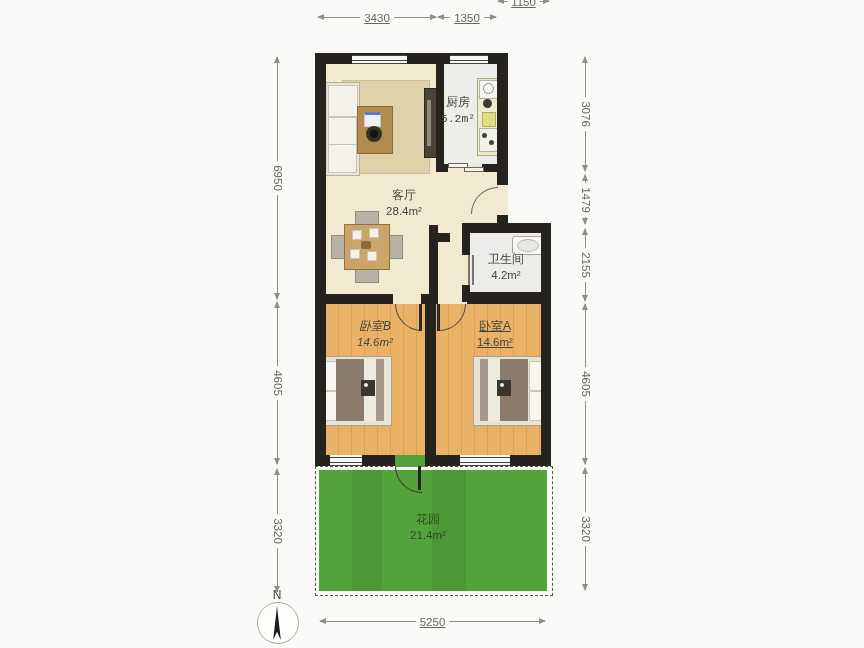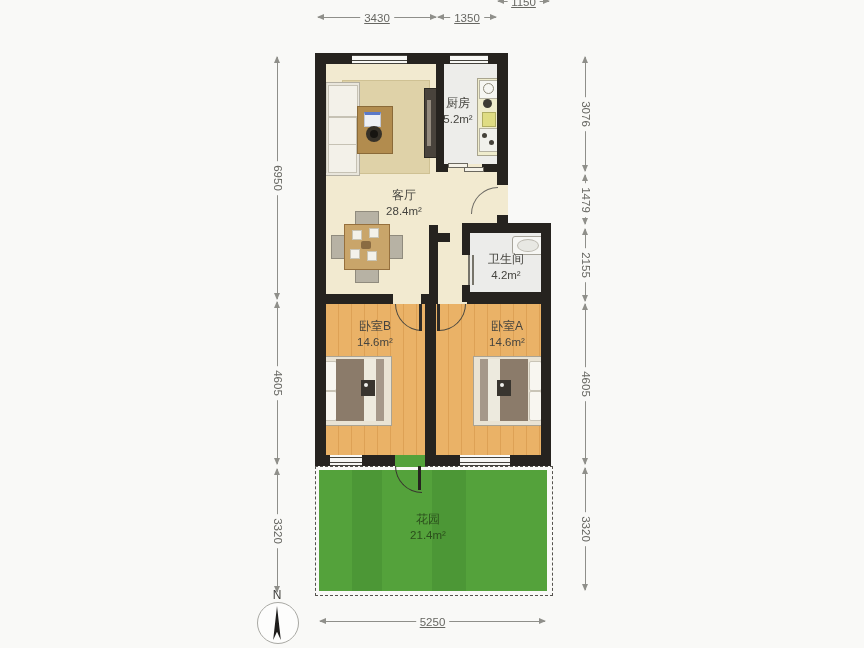--- a/index.html
+++ b/index.html
@@ -154,37 +154,37 @@
   <div class="abs arc" style="left:471px;top:187px;width:26px;height:26px;border-left:1.3px solid #6b6963;border-top:1.3px solid #6b6963;border-top-left-radius:100%;"></div>
   <div class="abs arc" style="left:395px;top:304px;width:26px;height:26px;border-left:1.3px solid #4a4840;border-bottom:1.3px solid #4a4840;border-bottom-left-radius:100%;"></div>
   <div class="abs leaf" style="left:419px;top:304px;width:2.5px;height:27px;background:#2e2b27;"></div>
   <div class="abs arc" style="left:439px;top:304px;width:26px;height:26px;border-right:1.3px solid #4a4840;border-bottom:1.3px solid #4a4840;border-bottom-right-radius:100%;"></div>
   <div class="abs leaf" style="left:437px;top:304px;width:2.5px;height:27px;background:#2e2b27;"></div>
   <div class="abs leaf" style="left:468px;top:255px;width:1.5px;height:30px;background:#77746a;"></div>
   <div class="abs leaf" style="left:472px;top:255px;width:1.5px;height:30px;background:#77746a;"></div>
   <div class="abs arc" style="left:395px;top:466px;width:26px;height:26px;border-left:1.3px solid #39362f;border-bottom:1.3px solid #39362f;border-bottom-left-radius:100%;z-index:36;"></div>
   <div class="abs leaf" style="left:418px;top:466px;width:3px;height:24px;background:#26241f;"></div>
 
-  <div class="abs rlabel" style="left:432px;top:96px;width:52px;">
+  <div class="abs rlabel" style="left:432px;top:96px;width:52px;font-family:Liberation Mono, monospace;">
     <span>厨房</span>
     <span class="area">5.2m²</span>
   </div>
   <div class="abs rlabel" style="left:378px;top:188px;width:52px;">
     <span>客厅</span>
     <span class="area">28.4m²</span>
   </div>
   <div class="abs rlabel" style="left:476px;top:252px;width:60px;">
     <span>卫生间</span>
     <span class="area">4.2m²</span>
   </div>
-  <div class="abs rlabel" style="left:347px;top:319px;width:56px;">
+  <div class="abs rlabel" style="left:347px;top:319px;width:56px;font-style:italic;">
     <span>卧室B</span>
     <span class="area">14.6m²</span>
   </div>
-  <div class="abs rlabel" style="left:479px;top:319px;width:56px;">
+  <div class="abs rlabel" style="left:467px;top:319px;width:56px;text-decoration:underline;">
     <span>卧室A</span>
     <span class="area">14.6m²</span>
   </div>
   <div class="abs rlabel rlabel-garden" style="left:400px;top:512px;width:56px;">
     <span>花园</span>
     <span class="area">21.4m²</span>
   </div>
 
   <div class="abs dimh" style="left:318px;top:17px;width:118px;">
     <span class="dlab">3430</span>

